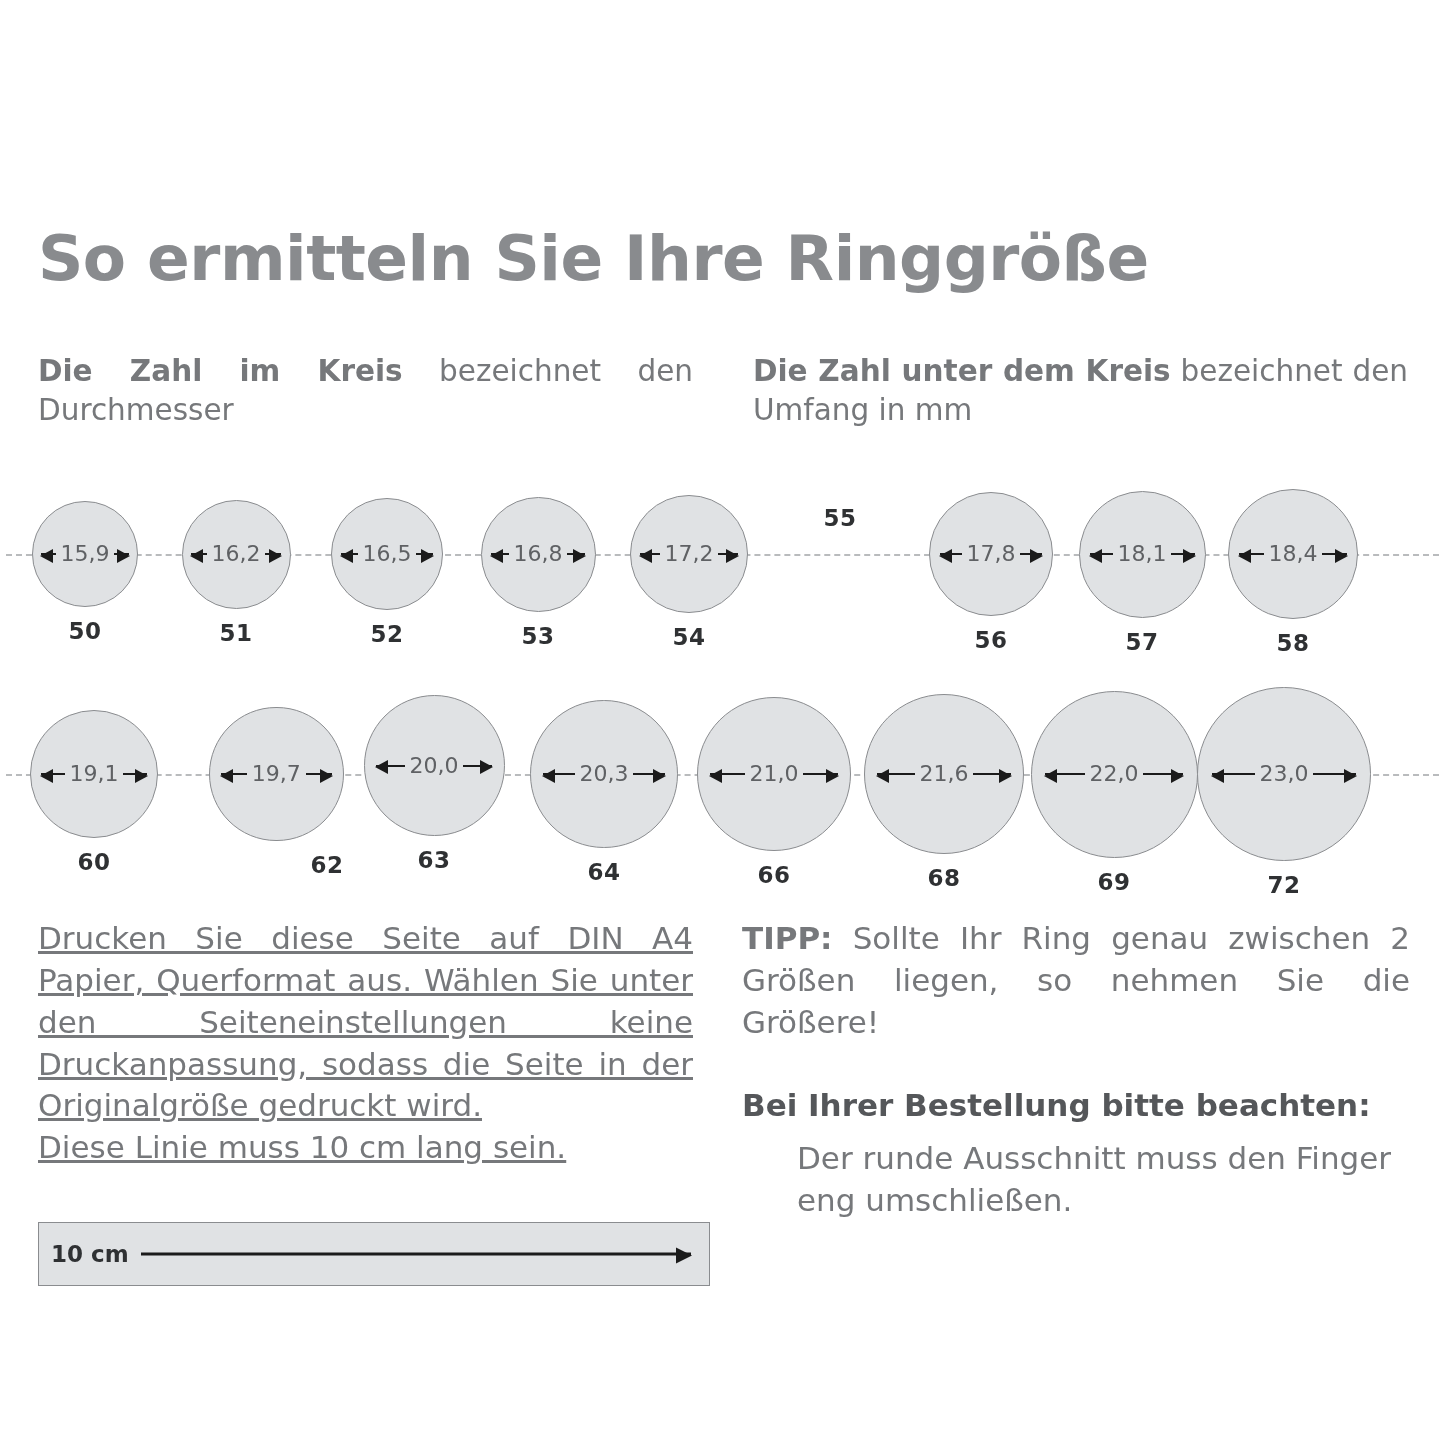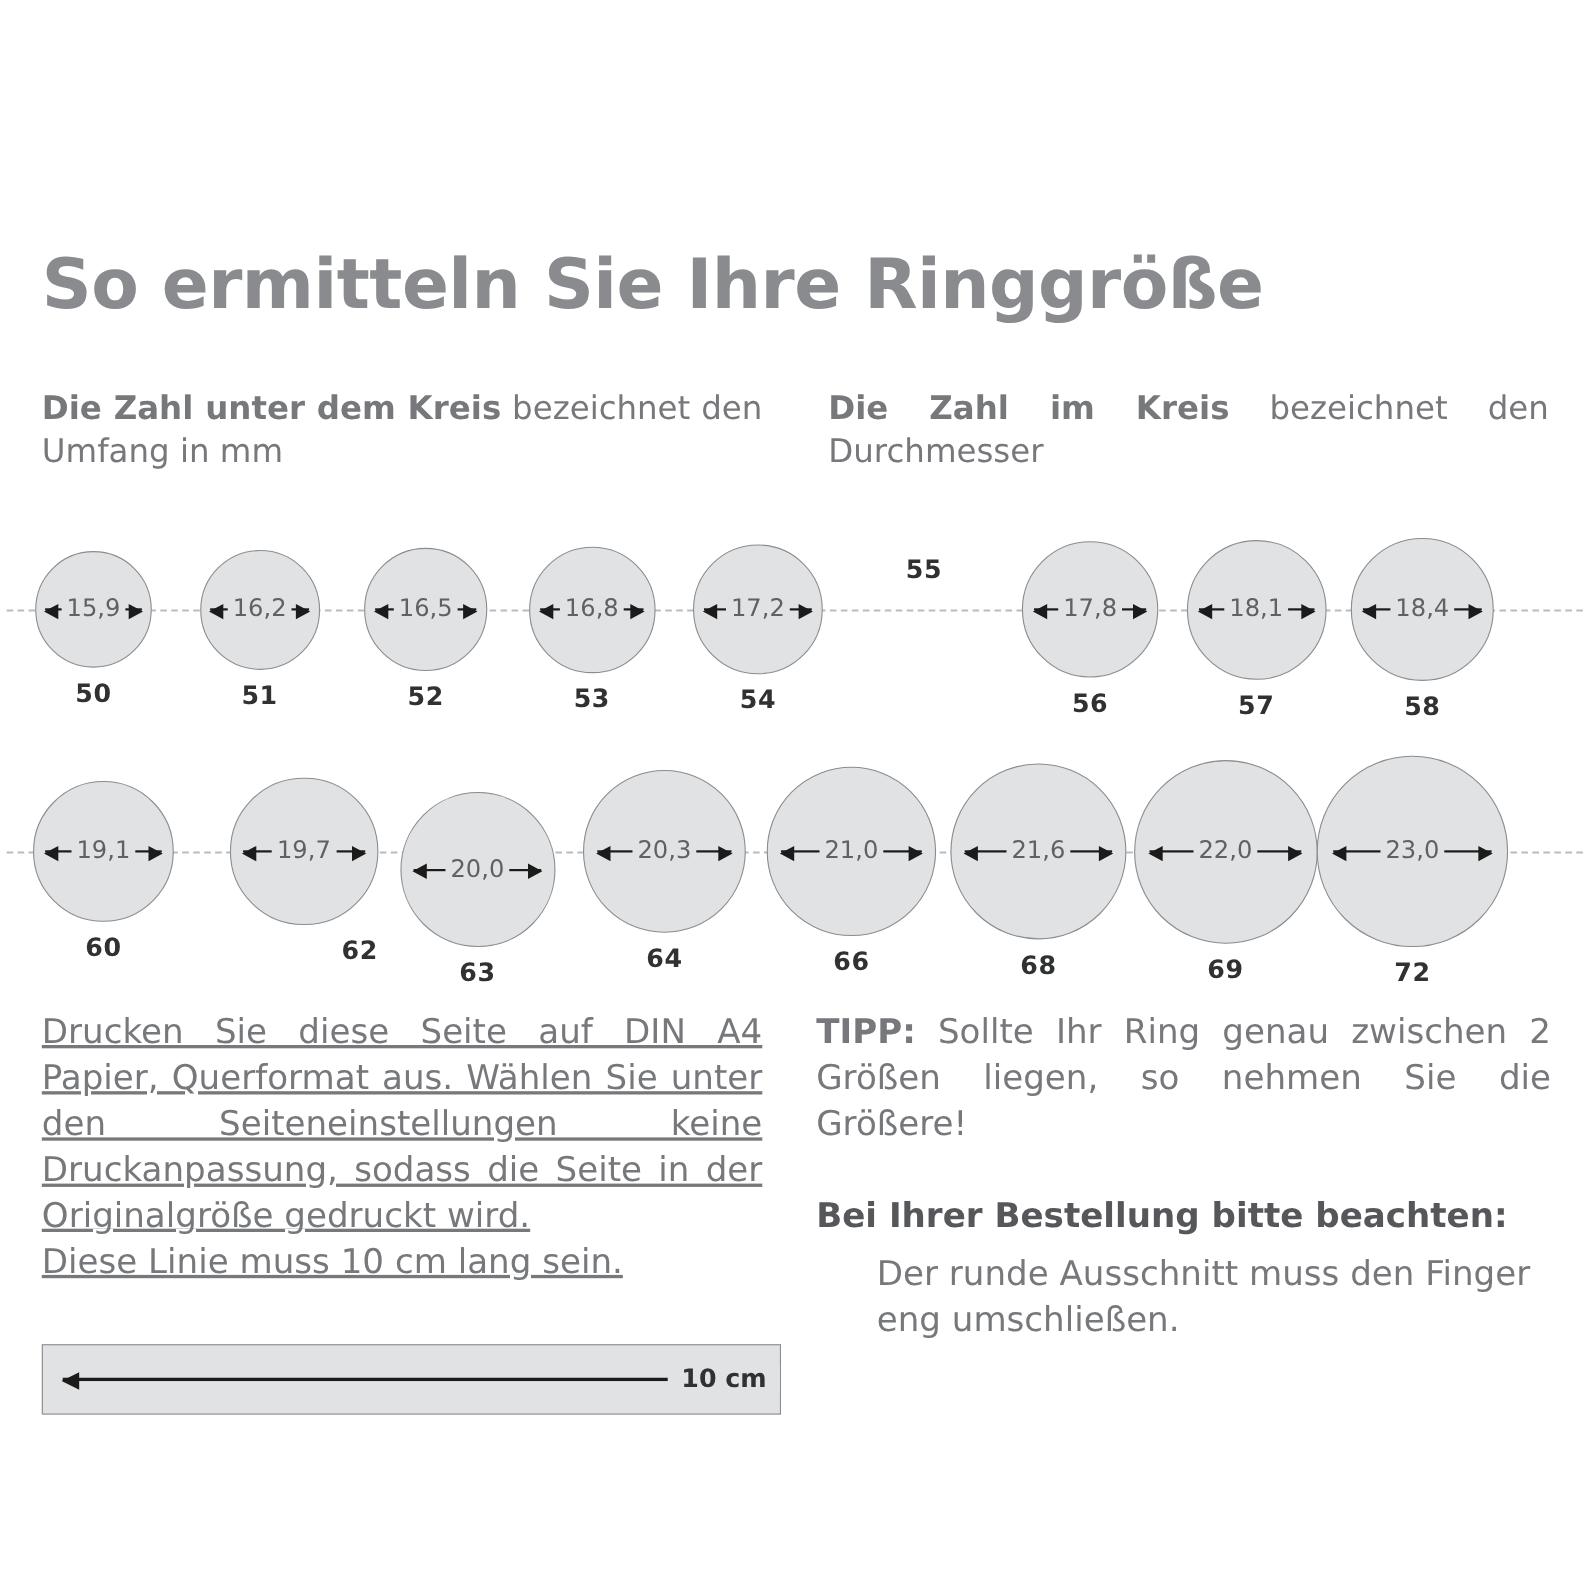--- a/index.html
+++ b/index.html
@@ -218,47 +218,47 @@
     left: -1px;
     border-right: 16px solid #1b1b1b;
   }
   .ruler-arrow::after {
     right: -1px;
     border-left: 16px solid #1b1b1b;
   }
   .ruler-label {
     position: absolute;
     left: 0;
-    right: 0;
+    right: 12px;
     top: 50%;
     transform: translateY(-50%);
-    text-align: right;
+    text-align: left;
     z-index: 3;
   }
   .ruler-label span {
     background: #e0e2e4;
     padding: 0 12px;
     font-size: 23px;
     font-weight: bold;
     color: #2f3133;
   }
 </style>
 </head>
 <body>
 
 <div class="page">
 
   <div class="title">So ermitteln Sie Ihre Ringgröße</div>
 
   <div class="intro">
     <div class="intro-col">
-      <span class="b">Die Zahl unter dem Kreis</span><span> bezeichnet den Umfang in mm</span>
+      <span class="b">Die Zahl im Kreis</span><span> bezeichnet den Durchmesser</span>
     </div>
     <div class="intro-col">
-      <span class="b">Die Zahl im Kreis</span><span> bezeichnet den Durchmesser</span>
+      <span class="b">Die Zahl unter dem Kreis</span><span> bezeichnet den Umfang in mm</span>
     </div>
   </div>
 
   <div class="row row1">
     <div class="dashline"></div>
     <div class="circles" id="row1-circles">
         <div class="circle-wrap" style="left: 32px; top: 23px; width: 106px;">
           <div class="circle" style="width: 106px; height: 106px;">
             <div class="arrow"></div>
             <div class="diam">15,9</div>
@@ -330,21 +330,21 @@
           </div>
           <div class="size-label">60</div>
         </div>
         <div class="circle-wrap" style="left: 209px; top: 20.75px; width: 134.5px; text-align: right;">
           <div class="circle" style="width: 134.5px; height: 134.5px;">
             <div class="arrow"></div>
             <div class="diam">19,7</div>
           </div>
           <div class="size-label">62</div>
         </div>
-        <div class="circle-wrap" style="left: 363.5px; top: 34px; width: 141px;">
+        <div class="circle-wrap" style="left: 363.5px; top: 9px; width: 141px;">
           <div class="circle" style="width: 141px; height: 141px;">
             <div class="arrow"></div>
             <div class="diam">20,0</div>
           </div>
           <div class="size-label">63</div>
         </div>
         <div class="circle-wrap" style="left: 530.25px; top: 14.25px; width: 147.5px;">
           <div class="circle" style="width: 147.5px; height: 147.5px;">
             <div class="arrow"></div>
             <div class="diam">20,3</div>

